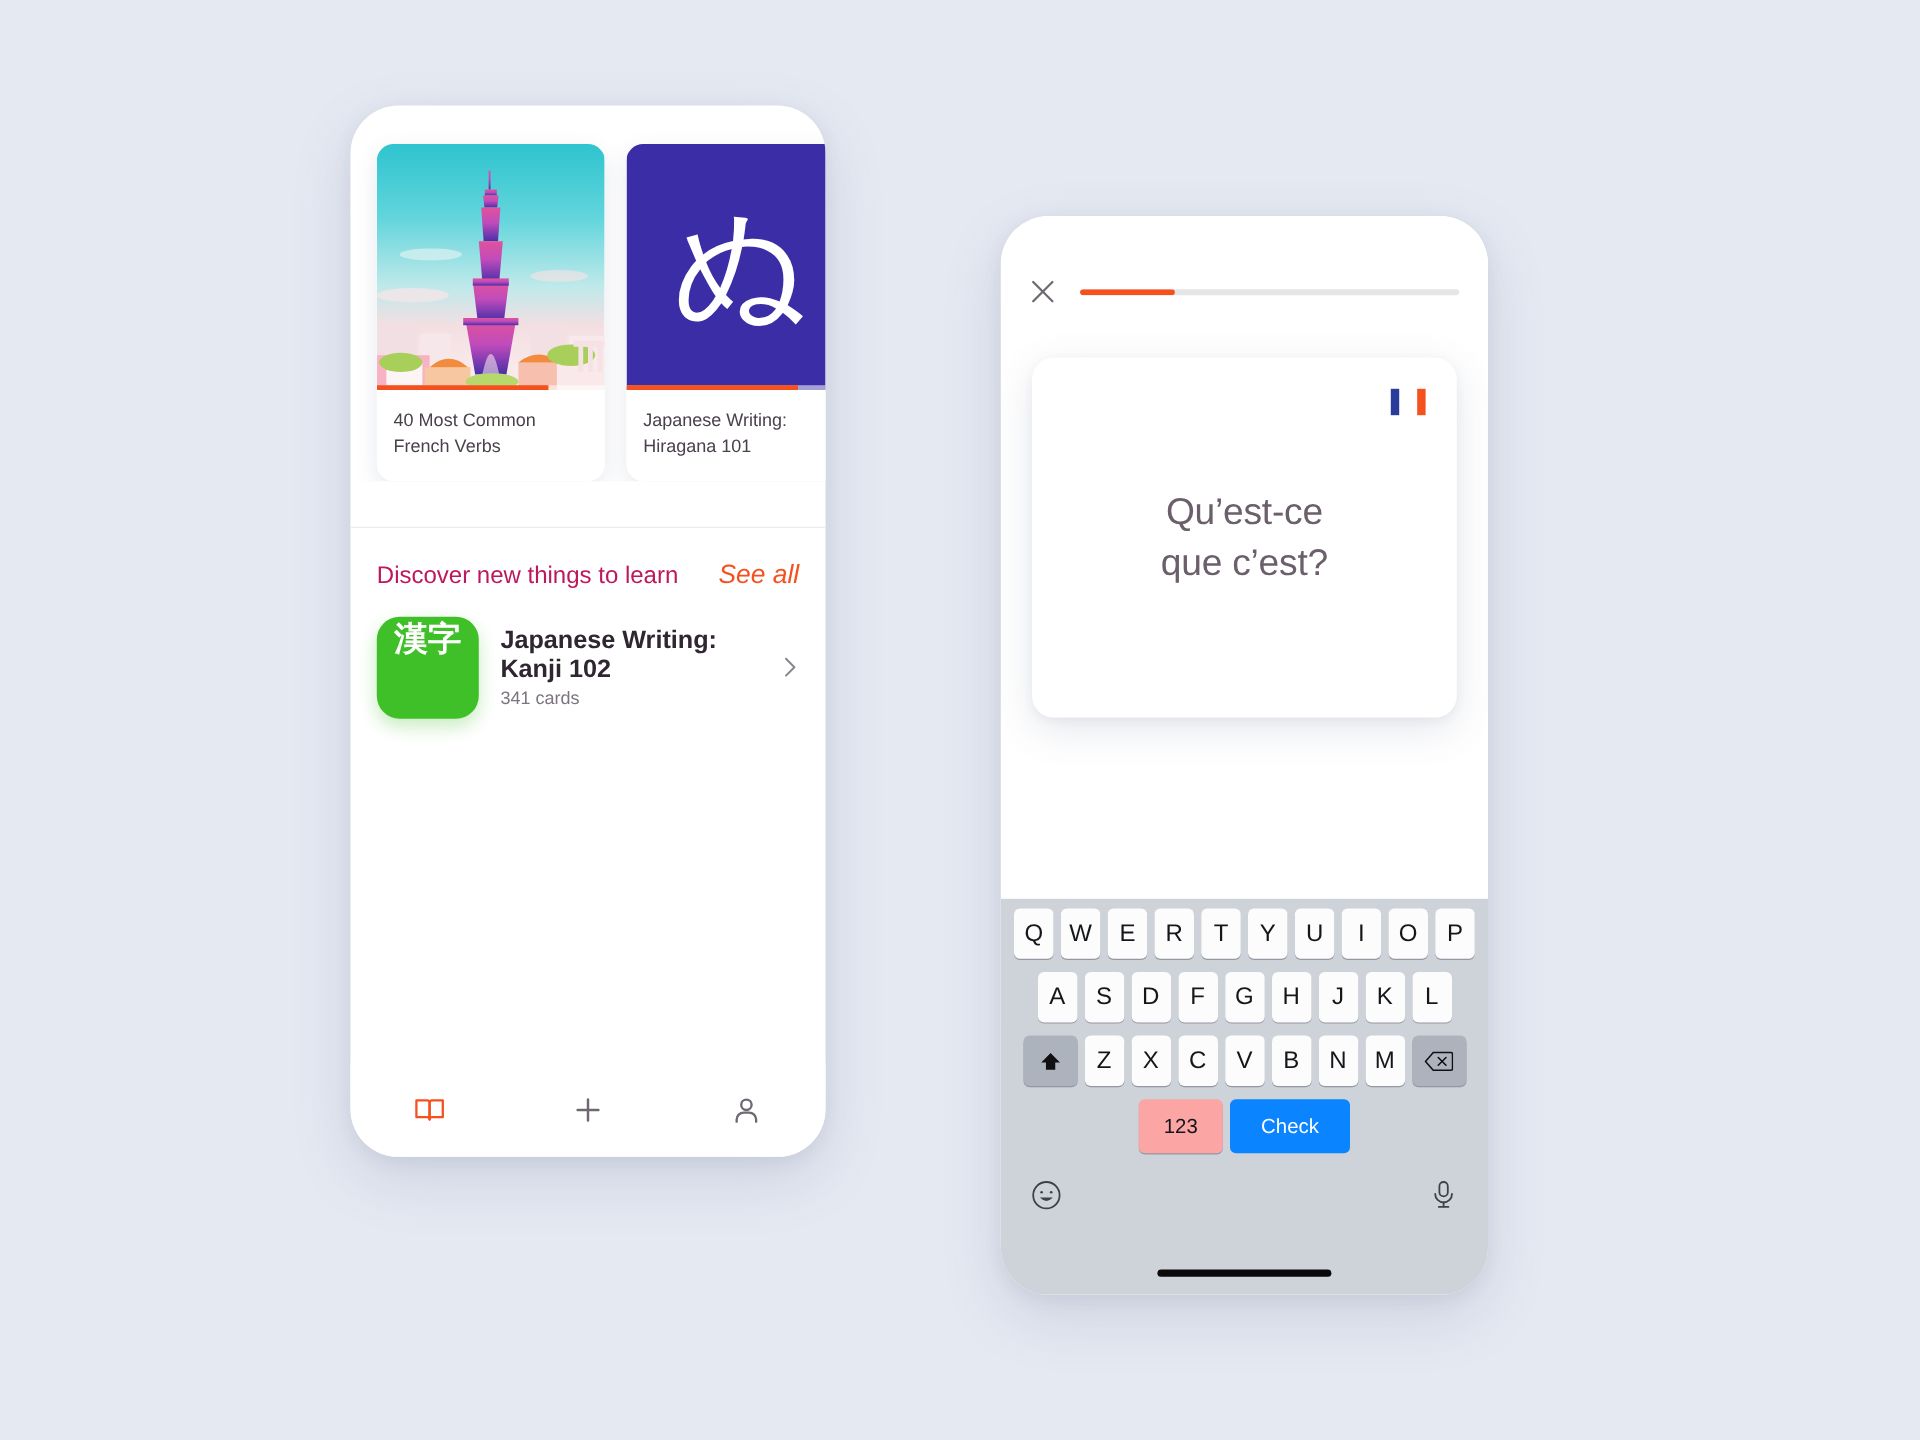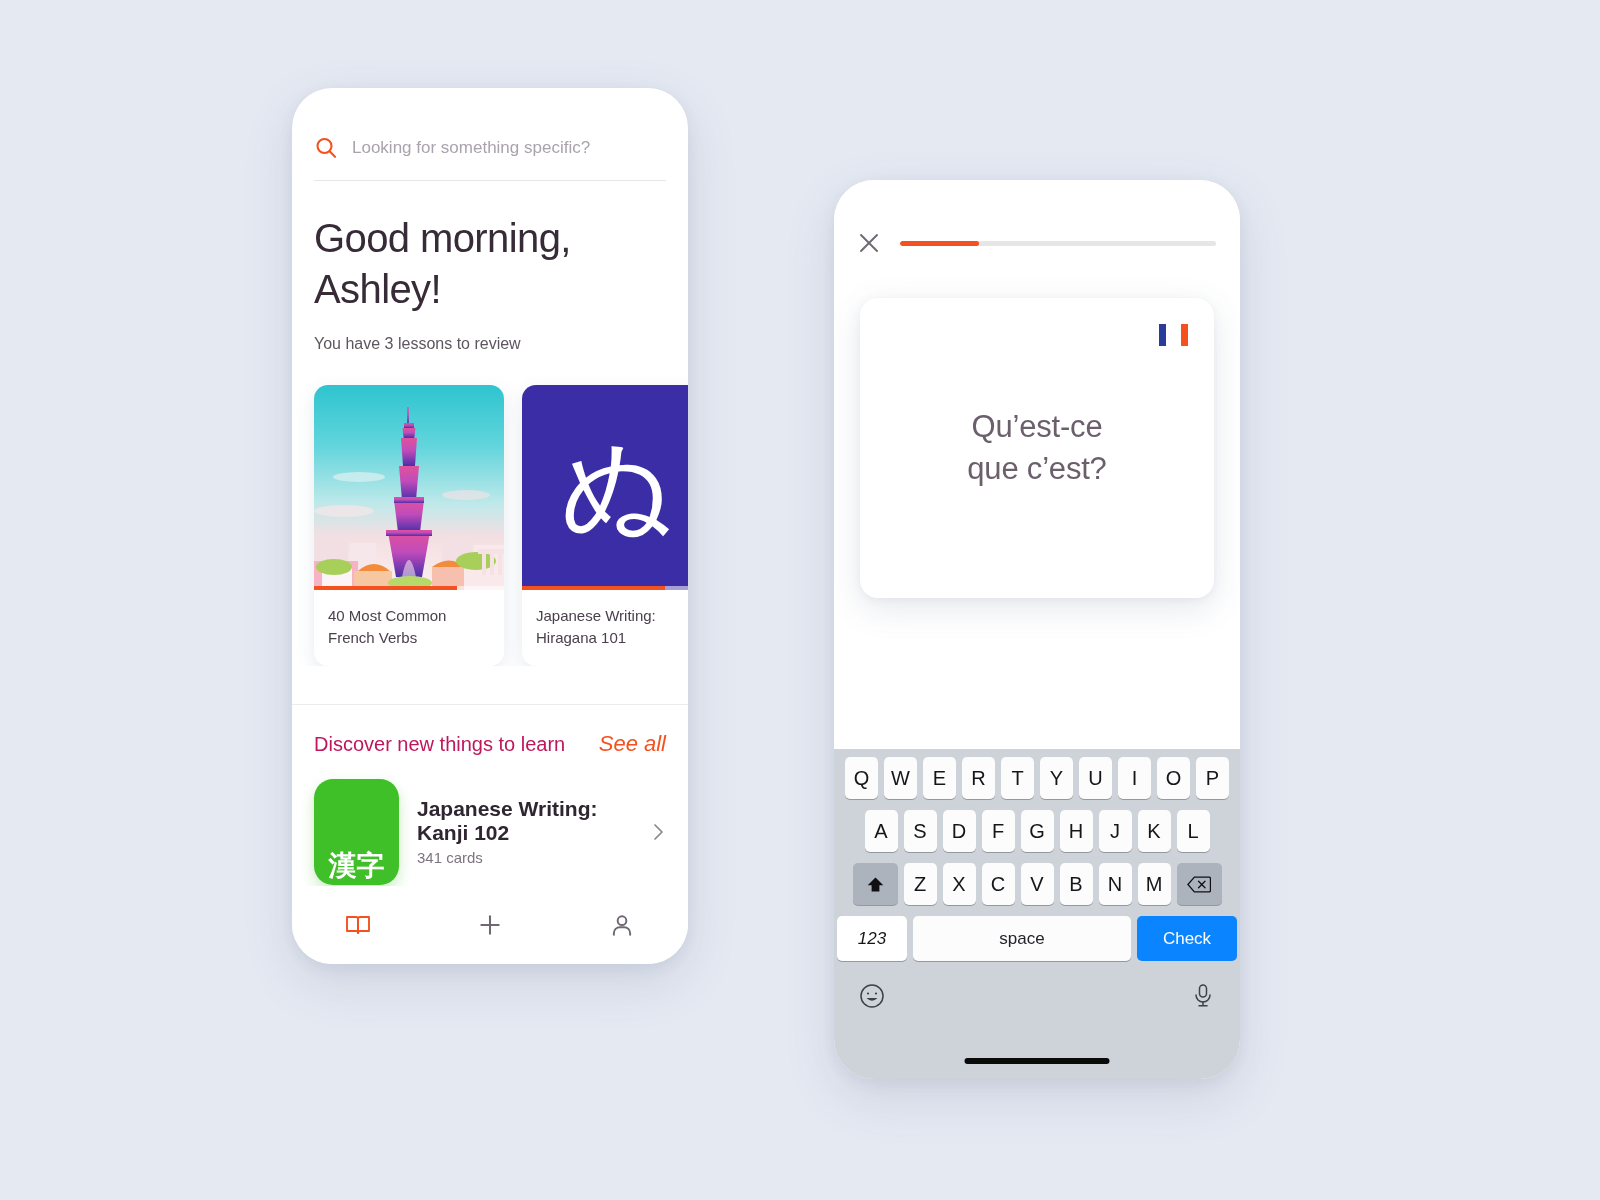--- a/index.html
+++ b/index.html
@@ -101,24 +101,24 @@
   }
   .discover-title { font-size: 20px; color: #be185d; }
   .see-all { font-size: 22px; color: #f4511e; cursor: pointer; font-style: italic; }
 
   .discover-item {
     display: flex; align-items: center; gap: 18px;
     padding: 22px 22px 0 22px;
   }
   .discover-thumb {
     flex: 0 0 auto;
-    width: 85px; height: 106px;
+    width: 85px; height: 85px;
     background: #40c028;
     border-radius: 19px;
-    display: flex; align-items: flex-end; justify-content: center;
+    display: flex; align-items: flex-start; justify-content: center;
     box-shadow: 0 6px 14px rgba(64,192,40,0.28);
   }
   .discover-thumb span {
     color: #fff; font-size: 28px; font-weight: 700;
     font-family: "DejaVu Sans", sans-serif;
   }
   .discover-text { flex: 1 1 auto; }
   .discover-name { font-size: 21px; font-weight: 700; color: #2f2632; }
   .discover-meta { font-size: 15px; color: #7c7580; padding-top: 4px; }
   .chevron-right { flex: 0 0 auto; width: 14px; height: 22px; }
@@ -203,21 +203,21 @@
     font-size: 20px; color: #15151a;
     box-shadow: 0 1px 0 rgba(100,105,115,0.55);
     cursor: pointer;
     font-family: "Liberation Sans", sans-serif;
   }
   .key.wide-shift, .key.wide-back {
     background: #adb3bd; min-width: 45px;
   }
   .kb-row.row3 { gap: 6px; }
   .kb-row.row4 { gap: 6px; margin-bottom: 0; }
-  .key.num { background: #ffffff; width: 70px; font-size: 17px; font-style: italic; }
+  .key.num { background: #fca5a5; width: 70px; font-size: 17px; }
   .key.space { flex: 1 1 auto; font-size: 17px; color: #23232a; }
   .key.check { background: #0a84ff; color: #ffffff; width: 100px; font-size: 17px; box-shadow: none; }
   .kb-row.row4 .key { height: 45px; }
   .kb-bottom {
     display: flex; align-items: center; justify-content: space-between;
     padding: 22px 22px 0 22px;
   }
   .home-indicator {
     position: absolute; left: 50%; bottom: 15px;
     transform: translateX(-50%);
@@ -226,37 +226,20 @@
   }
   svg { display: block; }
 </style>
 </head>
 <body>
 
 <div class="canvas">
 
   <div class="phone" id="phone-home">
 
-    <div class="home-top">
-
-      <div class="search-row">
-        <span class="search-icon">
-          <svg viewBox="0 0 24 24" width="24" height="24" fill="none" stroke="#f4511e" stroke-width="2.1" stroke-linecap="round">
-            <circle cx="10.5" cy="10" r="7"></circle>
-            <line x1="15.6" y1="15.3" x2="21" y2="20.8"></line>
-          </svg>
-        </span>
-        <input class="search-input" type="text" placeholder="Looking for something specific?" style="">
-      </div>
-      <div class="search-rule"></div>
-
-      <div class="greeting">Good morning,
-Ashley!</div>
-      <div class="subgreeting">You have 3 lessons to review</div>
-    </div>
 
     <div class="deck-row">
 
       <div class="deck">
         <div class="deck-art">
           <svg class="art-paris" viewBox="0 0 190 205" preserveAspectRatio="xMidYMid slice">
             <defs>
               <linearGradient id="sky" x1="0" y1="0" x2="0" y2="1">
                 <stop offset="0%" stop-color="#2ec4cf"></stop>
                 <stop offset="30%" stop-color="#62d5dc"></stop>
@@ -467,21 +450,20 @@
               <path d="M8 2 H24 a1.4 1.4 0 0 1 1.4 1.4 V16.6 A1.4 1.4 0 0 1 24 18 H8 L1 10 Z"></path>
               <line x1="12.5" y1="6.5" x2="19.5" y2="13.5"></line>
               <line x1="19.5" y1="6.5" x2="12.5" y2="13.5"></line>
             </svg>
           </span>
         </div>
       </div>
 
       <div class="kb-row row4">
         <div class="key num">123</div>
-        <div class="key space">space</div>
         <div class="key check">Check</div>
       </div>
 
       <div class="kb-bottom">
         <span>
           <svg viewBox="0 0 26 26" width="26" height="26" fill="none" stroke="#3d4148" stroke-width="1.5" stroke-linecap="round">
             <circle cx="13" cy="13" r="11"></circle>
             <circle cx="9" cy="10.5" r="1.1" fill="#3d4148" stroke="none"></circle>
             <circle cx="17" cy="10.5" r="1.1" fill="#3d4148" stroke="none"></circle>
             <path d="M7.5 15 q5.5 5.5 11 0 z" fill="#3d4148" stroke="none"></path>

